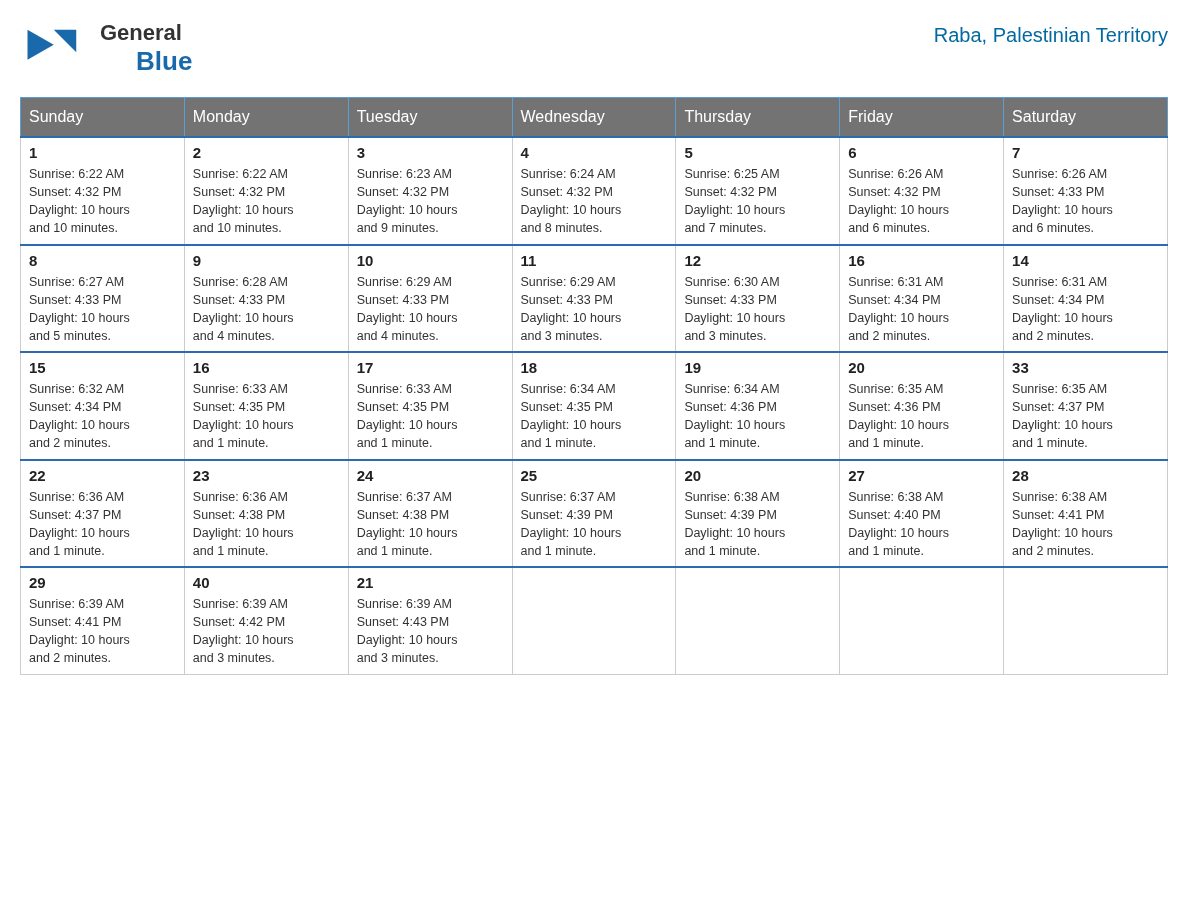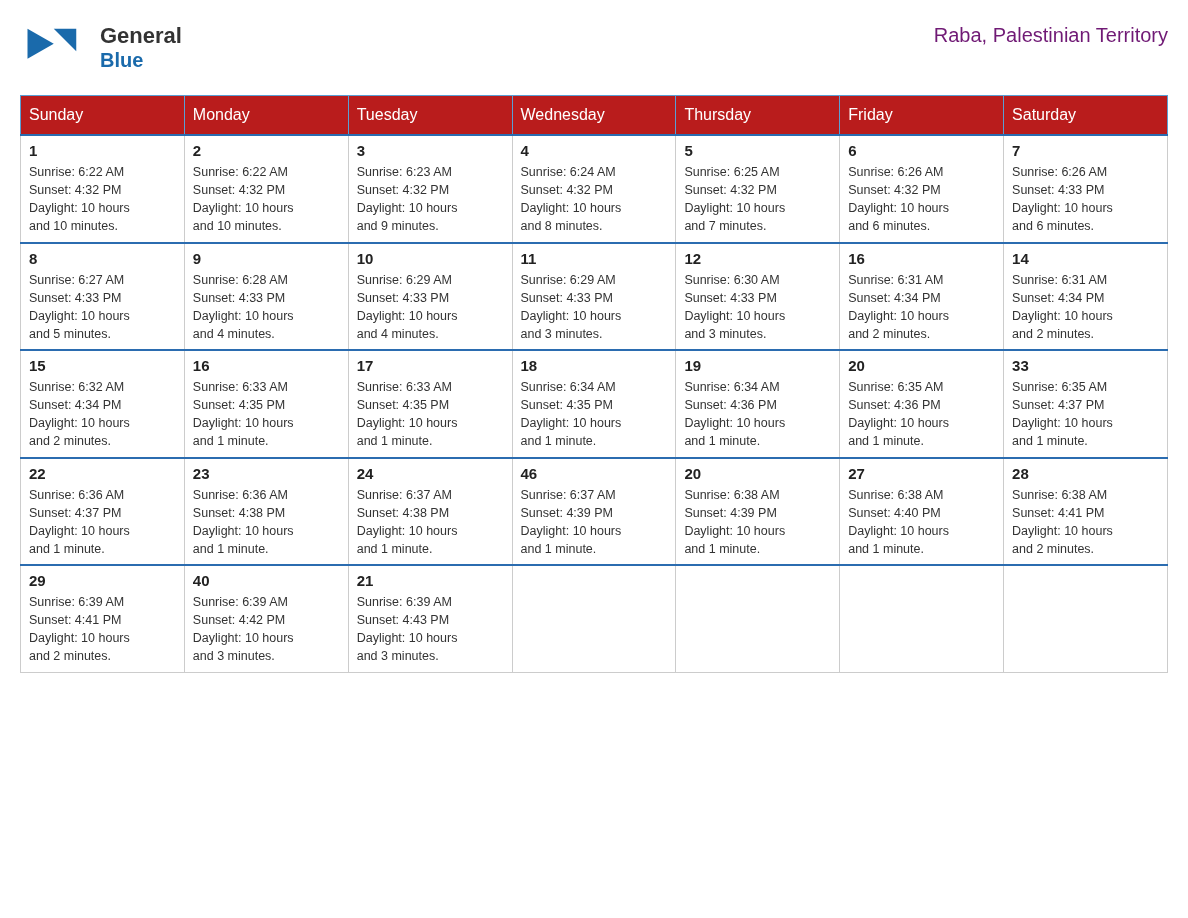--- a/index.html
+++ b/index.html
@@ -25,30 +25,30 @@
       text-align: right;
     }
     .month-title {
       font-size: 46px;
       font-weight: normal;
       color: #222;
       line-height: 1.1;
     }
     .location-title {
       font-size: 20px;
-      color: #701a75;
+      color: #0369a1;
       margin-top: 4px;
     }
     .calendar {
       width: 100%;
       border-collapse: collapse;
       border: 1px solid #aaa;
     }
     .calendar th {
-      background-color: #b91c1c;
+      background-color: #737373;
       color: #fff;
       font-size: 16px;
       font-weight: normal;
       padding: 10px 8px;
       border: 1px solid #5a9fd4;
       text-align: left;
     }
     .calendar td {
       vertical-align: top;
       border: 1px solid #ccc;
@@ -90,21 +90,21 @@
 
       <polygon points="10,10 10,50 45,30" fill="#1a6aab"></polygon>
 
       <polygon points="45,10 75,10 75,40" fill="#1a6aab"></polygon>
     </svg>
     <div>
       <div>
         <span style="font-size:22px;font-weight:bold;color:#333;">General</span>
       </div>
       <div>
-        <span style="font-size:20px;font-weight:bold;color:#1a6aab;">Blue</span>
+        <span style="font-size:26px;font-weight:bold;color:#1a6aab;margin-left:36px;">Blue</span>
       </div>
     </div>
   </div>
   <div class="title-block">
     <div class="location-title">Raba, Palestinian Territory</div>
   </div>
 </div>
 
 <table class="calendar">
   <thead>
@@ -216,21 +216,21 @@
         </td>
         <td>
           <span class="day-number">23</span>
           <div class="day-info">Sunrise: 6:36 AM<br>Sunset: 4:38 PM<br>Daylight: 10 hours<br>and 1 minute.</div>
         </td>
         <td>
           <span class="day-number">24</span>
           <div class="day-info">Sunrise: 6:37 AM<br>Sunset: 4:38 PM<br>Daylight: 10 hours<br>and 1 minute.</div>
         </td>
         <td>
-          <span class="day-number">46</span>
+          <span class="day-number">25</span>
           <div class="day-info">Sunrise: 6:37 AM<br>Sunset: 4:39 PM<br>Daylight: 10 hours<br>and 1 minute.</div>
         </td>
         <td>
           <span class="day-number">20</span>
           <div class="day-info">Sunrise: 6:38 AM<br>Sunset: 4:39 PM<br>Daylight: 10 hours<br>and 1 minute.</div>
         </td>
         <td>
           <span class="day-number">27</span>
           <div class="day-info">Sunrise: 6:38 AM<br>Sunset: 4:40 PM<br>Daylight: 10 hours<br>and 1 minute.</div>
         </td>

